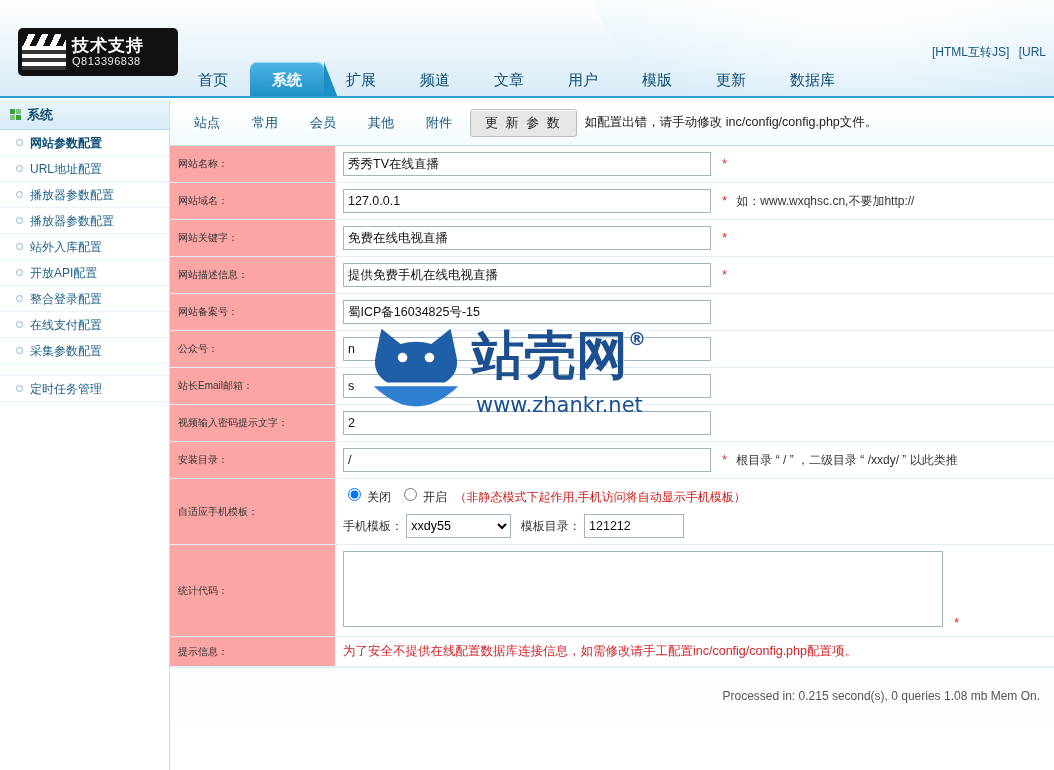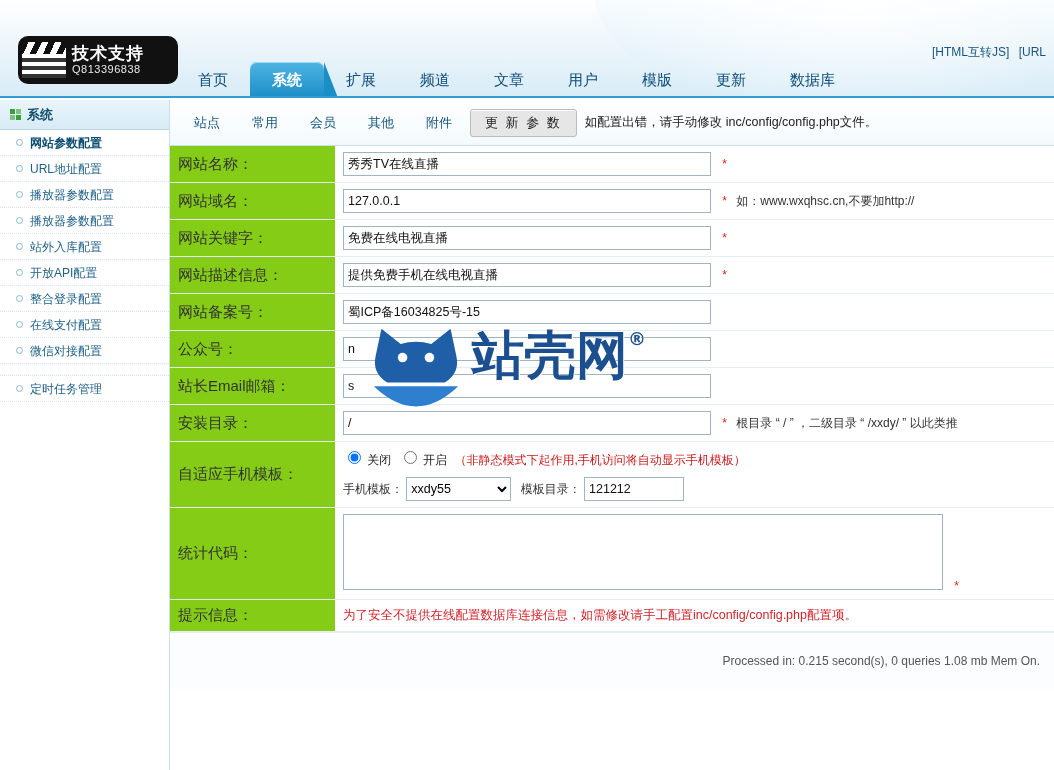--- a/index.html
+++ b/index.html
@@ -19,22 +19,22 @@
     background: linear-gradient(to bottom, #ffffff 0%, #eef6fb 45%, #d8ecf7 100%);
     border-bottom: 2px solid #2e9fd4;
     overflow: hidden;
   }
   .header-swoosh {
     position: absolute; right: -60px; top: -140px; width: 520px; height: 260px;
     border-radius: 50%;
     background: radial-gradient(ellipse at center, rgba(255,255,255,0.9) 0%, rgba(220,240,250,0.2) 70%);
   }
   .logo {
-    position: absolute; left: 18px; top: 36px; width: 160px; height: 48px;
-    background: #111; border-radius: 10px;
+    position: absolute; left: 18px; top: 28px; width: 160px; height: 48px;
+    background: #111; border-radius: 5px;
     display: flex; align-items: center;
   }
   .logo .clap {
     width: 44px; height: 36px; margin-left: 4px; position: relative;
     background: #fff;
   }
   .logo .clap:before {
     content: ""; position: absolute; left: 0; top: 0; width: 44px; height: 12px;
     background: repeating-linear-gradient(115deg, #111 0 6px, #fff 6px 12px);
   }
@@ -132,22 +132,22 @@
     box-shadow: inset 0 1px 0 #fff;
   }
   .subnote { margin-left: 6px; font-size: 12.5px; color: #222; }
 
   table.form { border-collapse: collapse; width: 884px; }
   table.form td {
     border-bottom: 1px solid #e2eef5;
     padding: 6px 8px; vertical-align: middle;
   }
   td.lbl {
-    width: 165px; padding-left: 12px; color: #333; font-size: 15px;
-    background: #84cc16;
+    width: 165px; padding-left: 12px; color: #333; font-size: 10px;
+    background: #fca5a5;
   }
   td.fld { padding-left: 8px; }
   .txt {
     height: 24px; line-height: 22px; padding: 1px 4px;
     border: 1px solid #9fb6c2; background: #fff; color: #111;
     font-family: "Liberation Sans", sans-serif; font-size: 12.5px;
     outline: none;
   }
   .w325 { width: 368px; }
   .req { color: #e02020; margin-left: 8px; font-size: 12px; }
@@ -249,21 +249,21 @@
     <div class="side-item">
       <span class="bullet"></span><span>开放API配置</span>
     </div>
     <div class="side-item">
       <span class="bullet"></span><span>整合登录配置</span>
     </div>
     <div class="side-item">
       <span class="bullet"></span><span>在线支付配置</span>
     </div>
     <div class="side-item">
-      <span class="bullet"></span><span>微信对接配置</span>
+      <span class="bullet"></span><span>采集参数配置</span>
     </div>
 
     <div class="side-gap"></div>
 
     <div class="side-item">
       <span class="bullet"></span><span>定时任务管理</span>
     </div>
   </div>
 
   <div class="content">
@@ -318,20 +318,26 @@
       <tr>
         <td class="lbl">公众号：</td>
         <td class="fld">
           <input class="txt w325" value="n" style="">
         </td>
       </tr>
       <tr>
         <td class="lbl">站长Email邮箱：</td>
         <td class="fld">
           <input class="txt w325" value="s" style="">
+        </td>
+      </tr>
+      <tr>
+        <td class="lbl">视频输入密码提示文字：</td>
+        <td class="fld">
+          <input class="txt w325" value="2" style="">
         </td>
       </tr>
       <tr>
         <td class="lbl">安装目录：</td>
         <td class="fld">
           <input class="txt w325" value="/" style="">
           <span class="req">*</span>
           <span class="hint">根目录 “ / ” ，二级目录 “ /xxdy/ ” 以此类推</span>
         </td>
       </tr>
@@ -381,15 +387,16 @@
   <div class="watermark">
     <svg class="wm-cat" viewBox="0 0 100 100">
       <path d="M8 34 L14 6 L34 22 Q50 17 66 22 L86 6 L92 34 Q96 52 80 62 L20 62 Q4 52 8 34 Z" fill="#1f5fa8"></path>
       <circle cx="36" cy="36" r="5" fill="#fff"></circle>
       <circle cx="64" cy="36" r="5" fill="#fff"></circle>
       <path d="M6 66 Q50 108 94 66 Z" fill="#2e7fd0"></path>
     </svg>
     <div class="wm-text">
       <span>站壳网</span><span class="wm-reg">®</span>
     </div>
+    <div class="wm-url">www.zhankr.net</div>
   </div>
 
 </div>
 
 </body></html>

